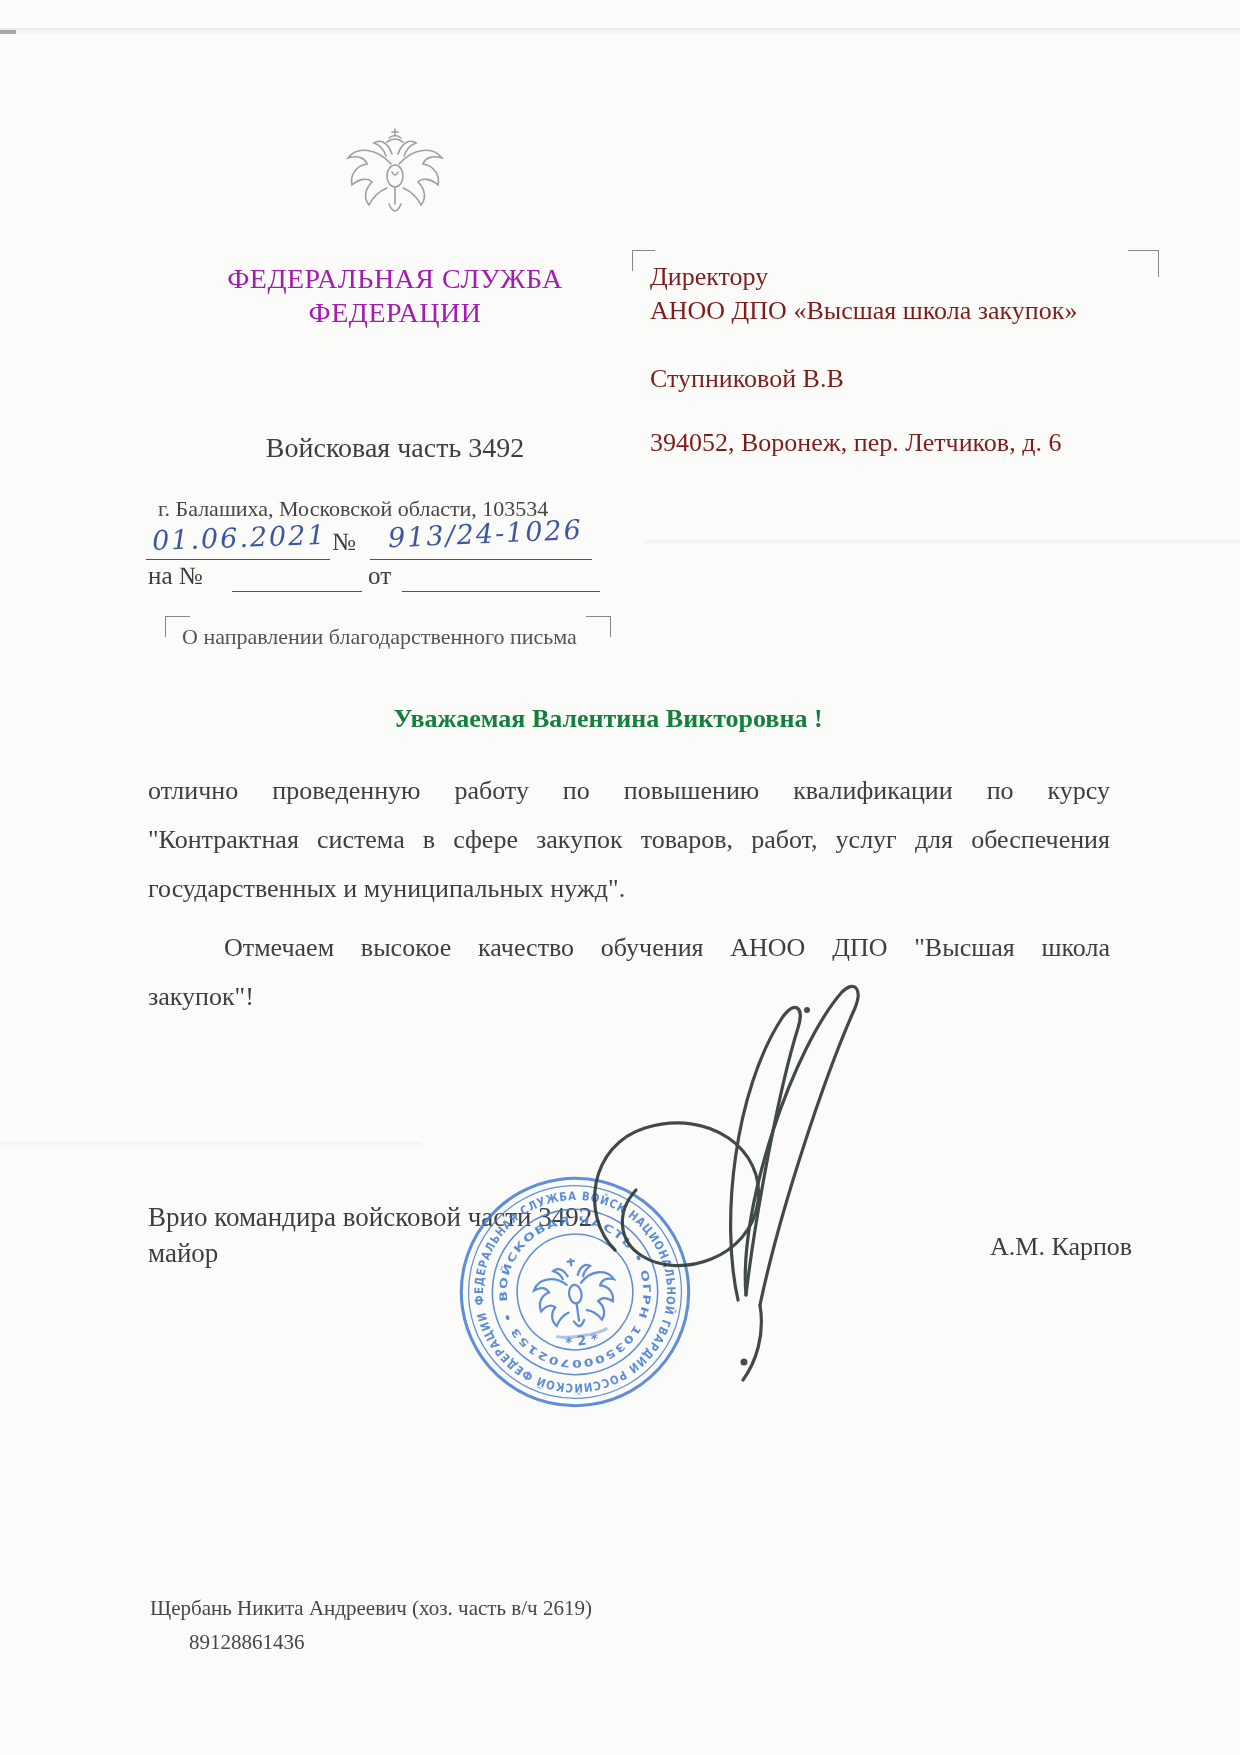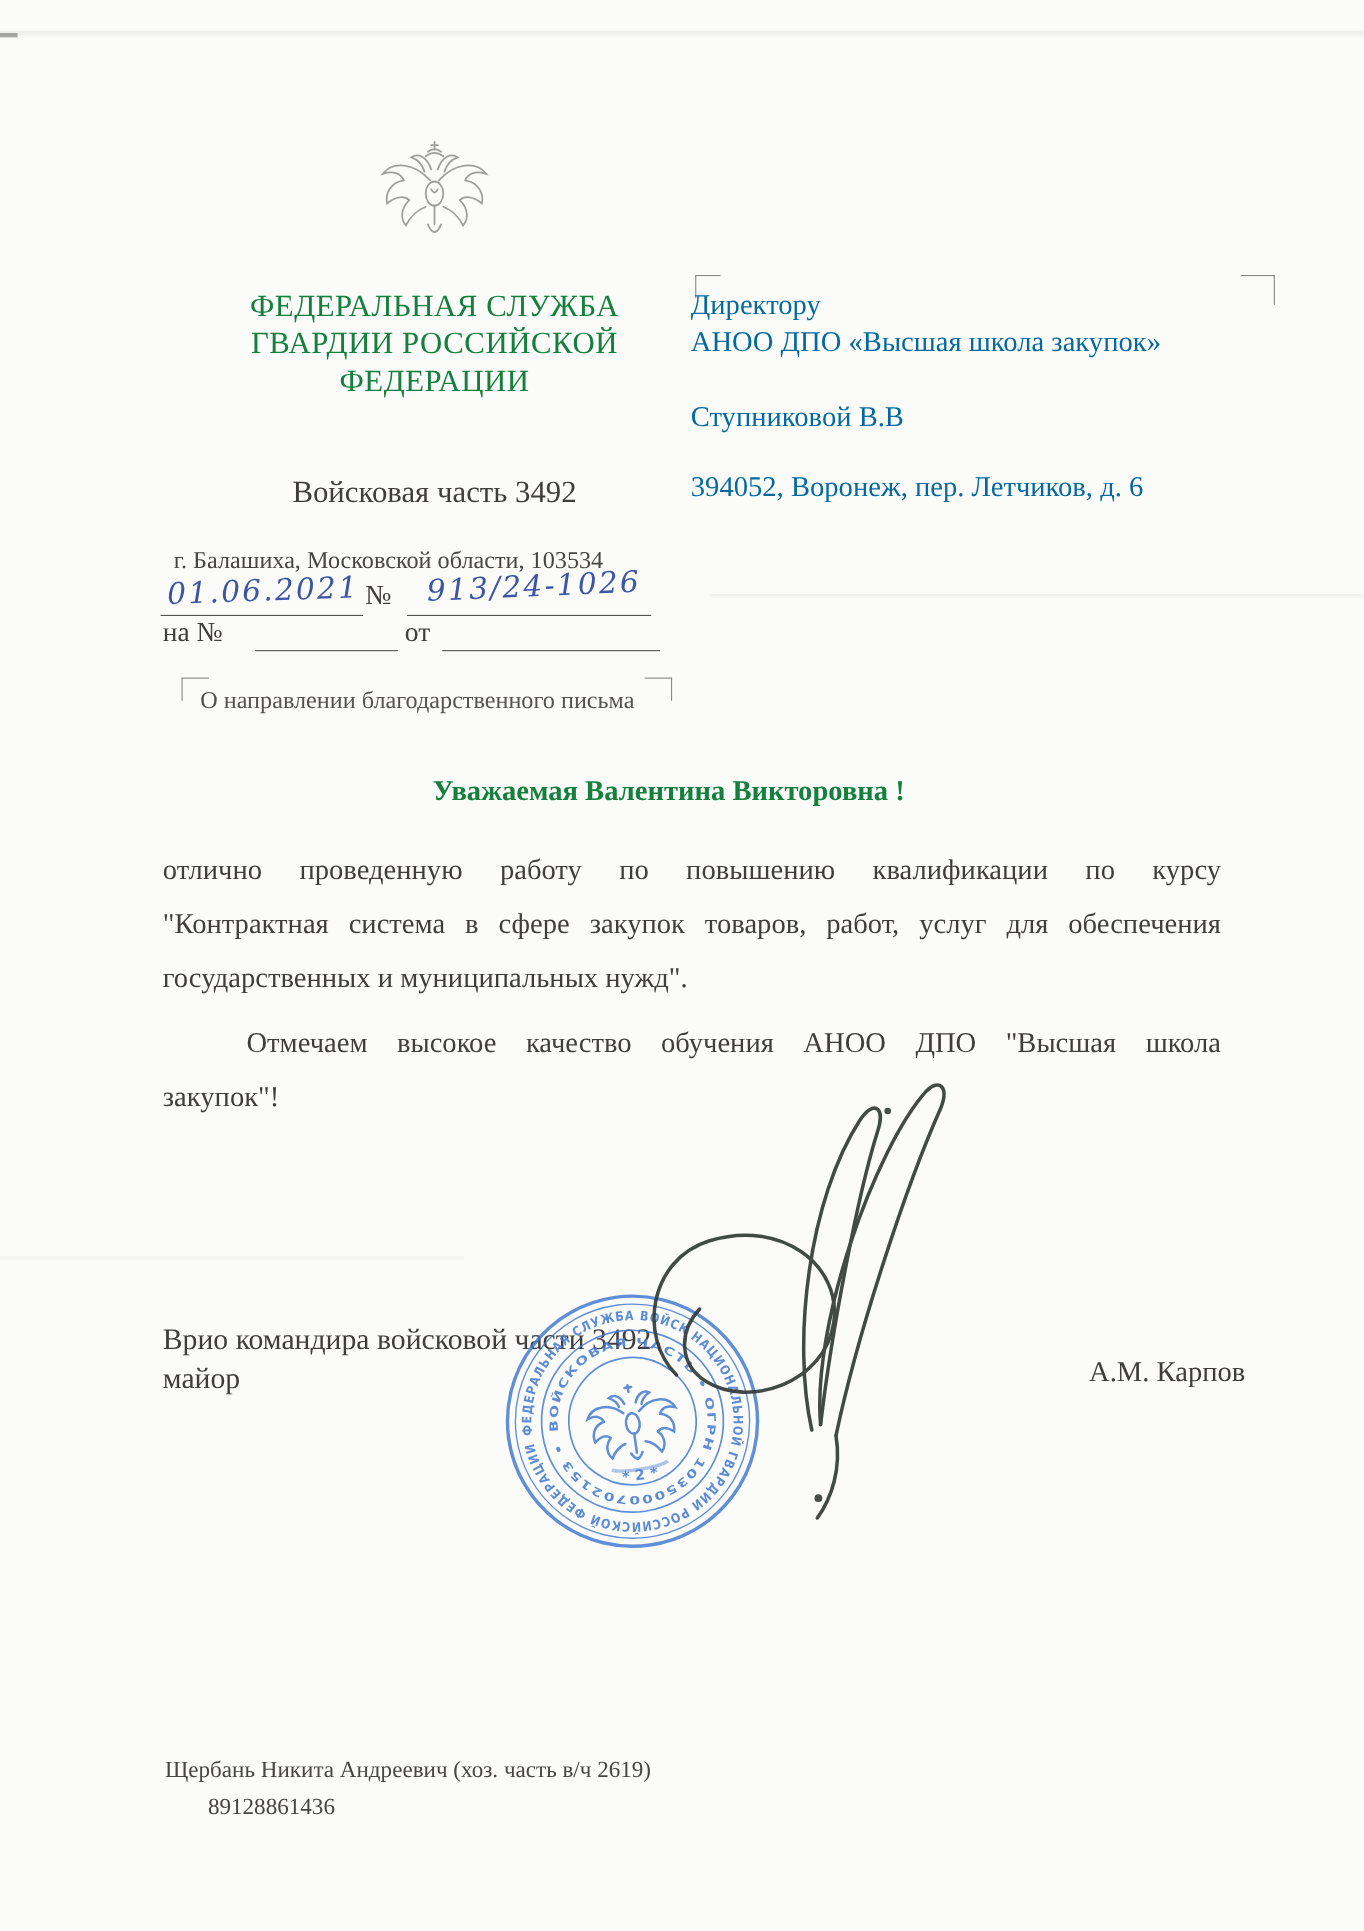--- a/index.html
+++ b/index.html
@@ -18,21 +18,21 @@
   .crease-mid { left:52%; top:540px; width:48%; height:5px;
     background:linear-gradient(180deg, rgba(90,90,90,0.07), rgba(90,90,90,0)); }
   .crease-low { left:0; top:1142px; width:34%; height:5px;
     background:linear-gradient(180deg, rgba(90,90,90,0.06), rgba(90,90,90,0)); }
   .edge-mark { left:0; top:30px; width:16px; height:4px; background:rgba(70,70,70,.45); }
 
   
   .emblem { left:343px; top:126px; width:104px; height:98px; }
   .org {
     left:180px; top:262px; width:430px; text-align:center;
-    font-size:28px; line-height:34px; letter-spacing:.5px; color:#15803d;
+    font-size:28px; line-height:34px; letter-spacing:.5px; color:#a21caf;
   }
   .unit { left:180px; top:432px; width:430px; text-align:center; font-size:28px; }
   .addr-line { left:158px; top:496px; font-size:22px; color:#474645; }
 
   
   .hand { font-family:"DejaVu Serif","Liberation Serif",serif; font-style:italic;
           color:#3c55a5; letter-spacing:2px; }
   .hw-date { left:152px; top:522px; font-size:27px; transform:rotate(-2deg); }
   .hw-num  { left:388px; top:518px; font-size:27px; transform:rotate(-2.5deg); }
   .uline { border-bottom:1.6px solid #55534f; height:0; }
@@ -43,21 +43,21 @@
   .num-sign { left:332px; top:528px; font-size:25px; }
   .na-no { left:148px; top:562px; font-size:25px; }
   .ot    { left:368px; top:562px; font-size:25px; }
 
   
   .corner { position:absolute; border:0 solid #8a8885; }
   .c-tl { border-top-width:1.5px; border-left-width:1.5px; }
   .c-tr { border-top-width:1.5px; border-right-width:1.5px; }
 
   
-  .rcp { left:628px; font-size:26px; color:#0369a1; }
+  .rcp { left:650px; font-size:26px; color:#7f1d1d; }
   .rcp1 { top:262px; }
   .rcp2 { top:296px; }
   .rcp3 { top:364px; }
   .rcp4 { top:428px; }
 
   
   .subject { left:182px; top:624px; font-size:22px; color:#55534f; }
 
   
   .salutation { left:148px; top:704px; width:920px; text-align:center;
@@ -107,21 +107,20 @@
 
     <ellipse cx="52" cy="50" rx="8" ry="11"></ellipse>
     <path d="M49,46 Q52,52 55,46"></path>
 
     <path d="M46,78 Q52,92 58,78 M48,82 Q52,88 56,82 M52,61 V78"></path>
   </g>
 </svg>
 
 <div class="abs org">
     <div>ФЕДЕРАЛЬНАЯ СЛУЖБА</div>
-    <div>ГВАРДИИ РОССИЙСКОЙ</div>
     <div>ФЕДЕРАЦИИ</div>
   </div>
 <div class="abs unit">Войсковая часть 3492</div>
 <div class="abs addr-line">г. Балашиха, Московской области, 103534</div>
 
 <div class="abs hand hw-date">01.06.2021</div>
 <div class="abs uline ul1"></div>
 <div class="abs num-sign">№</div>
 <div class="abs uline ul2"></div>
 <div class="abs hand hw-num">913/24-1026</div>

